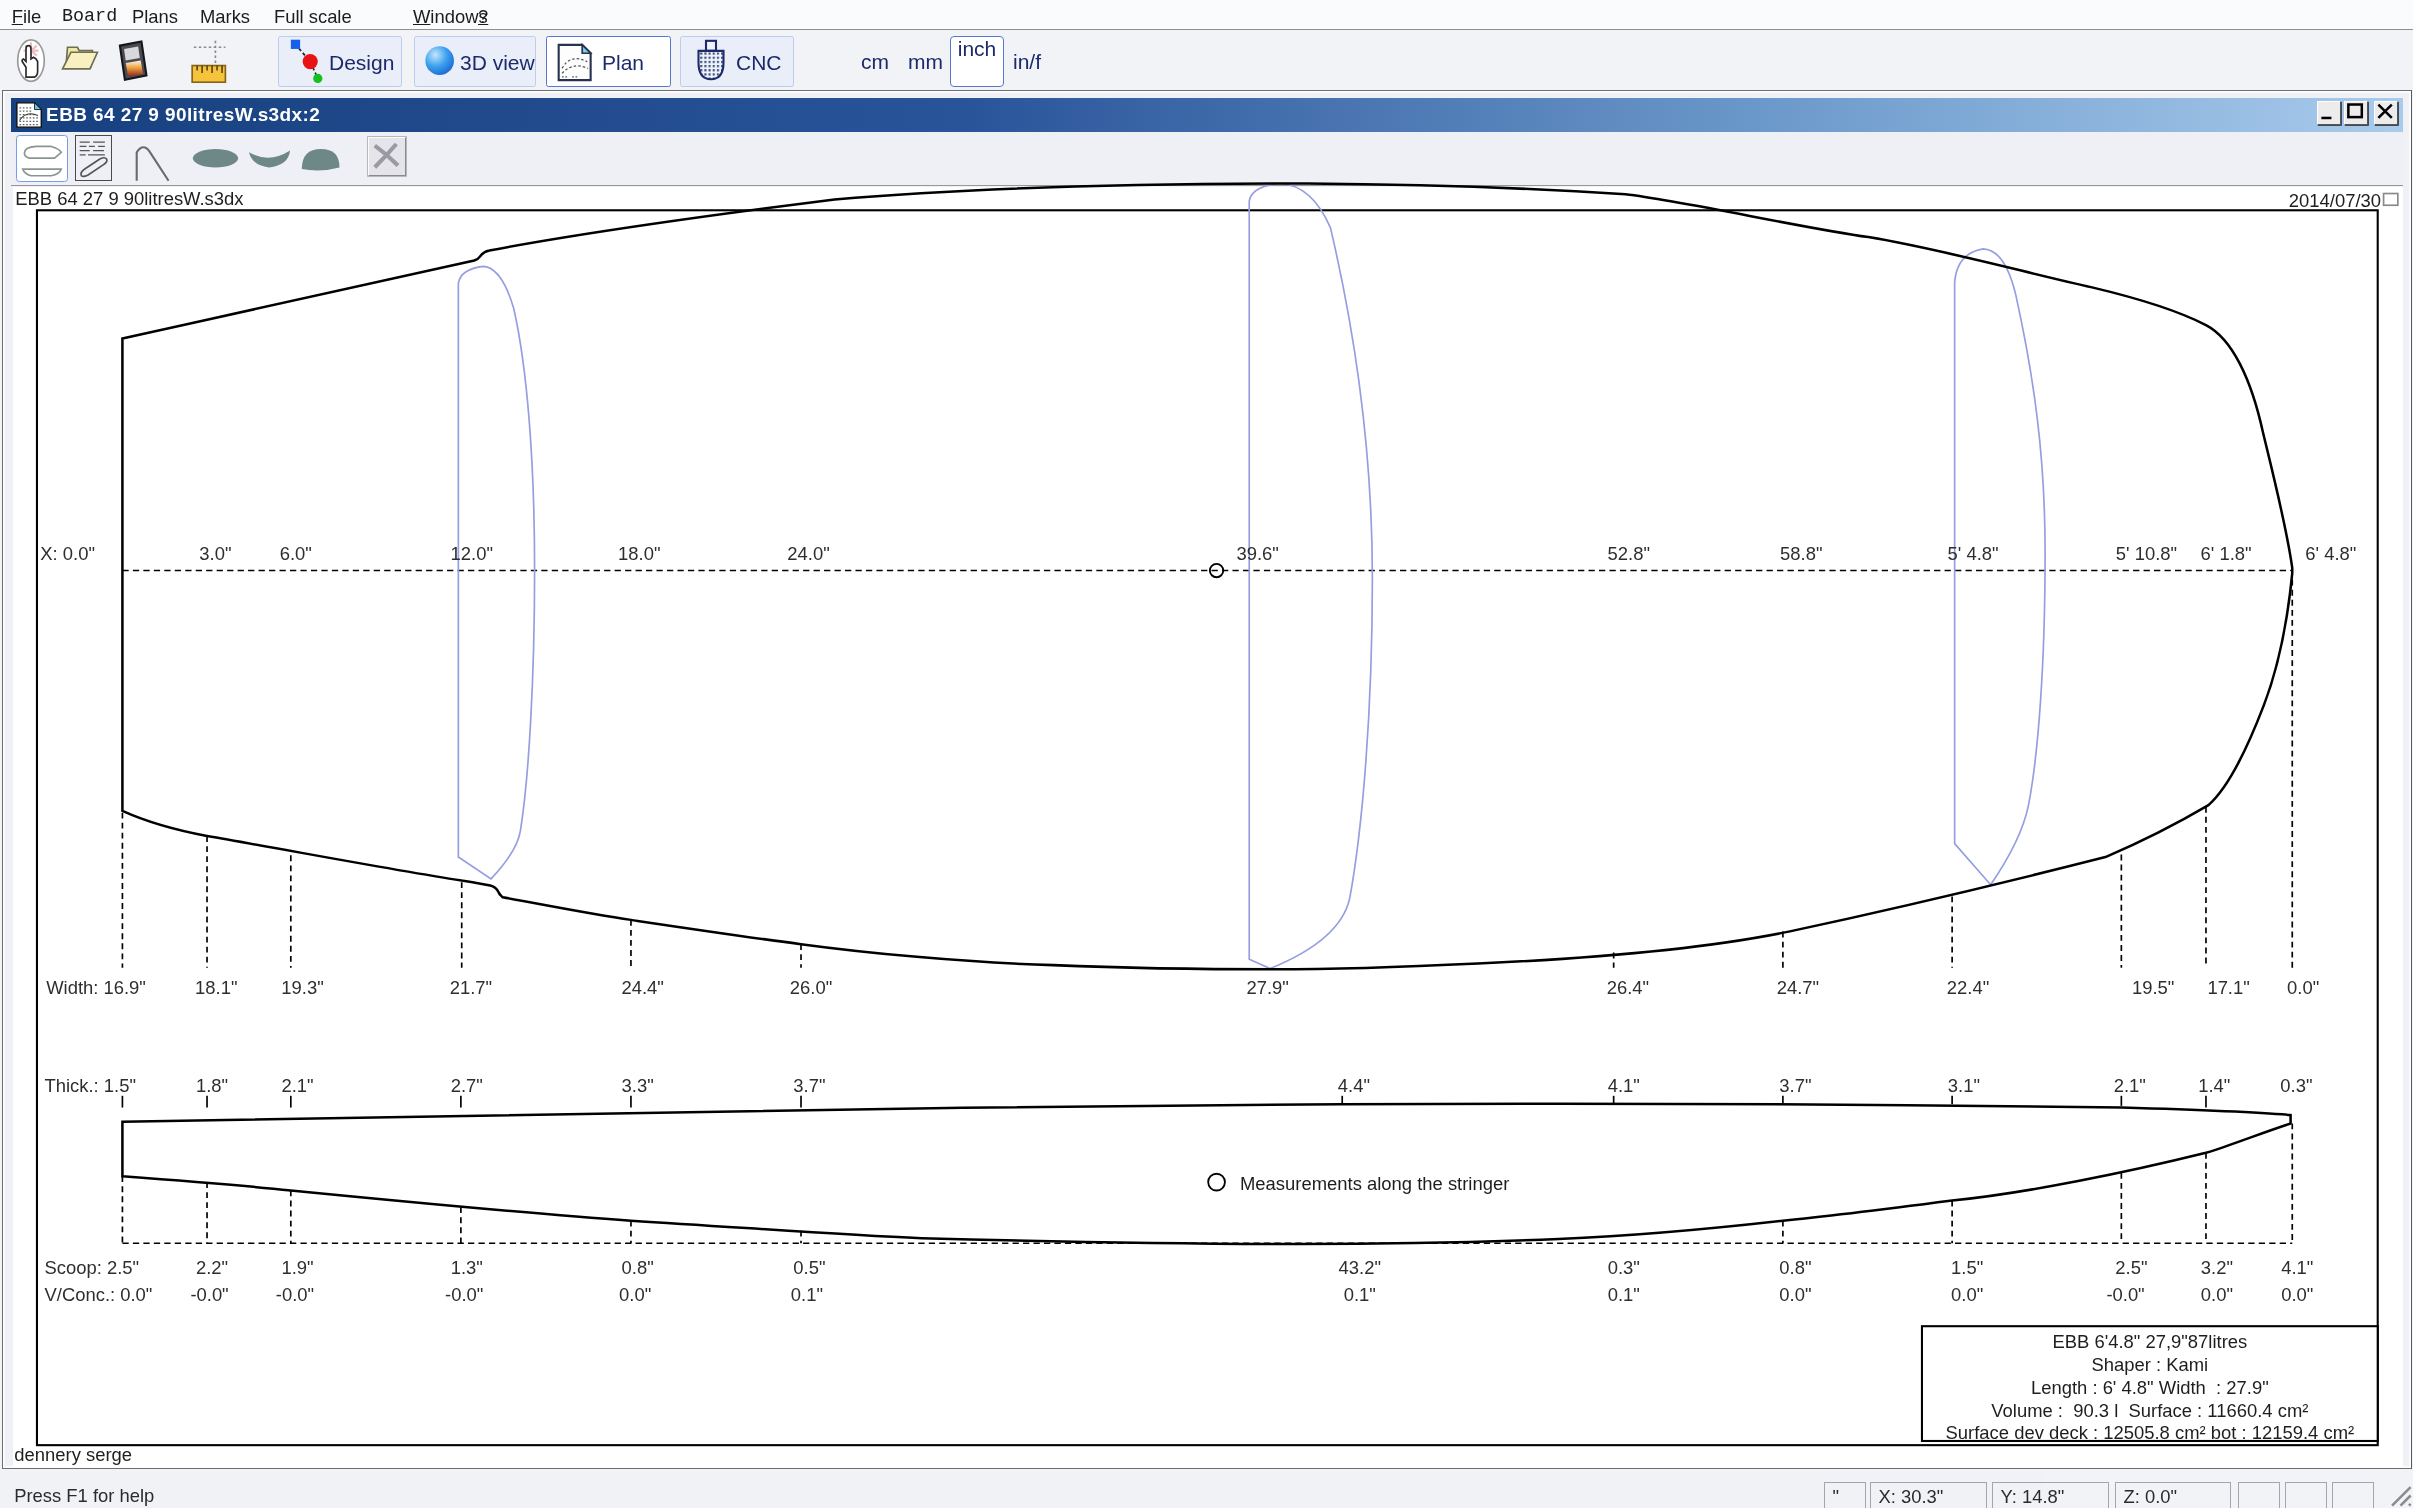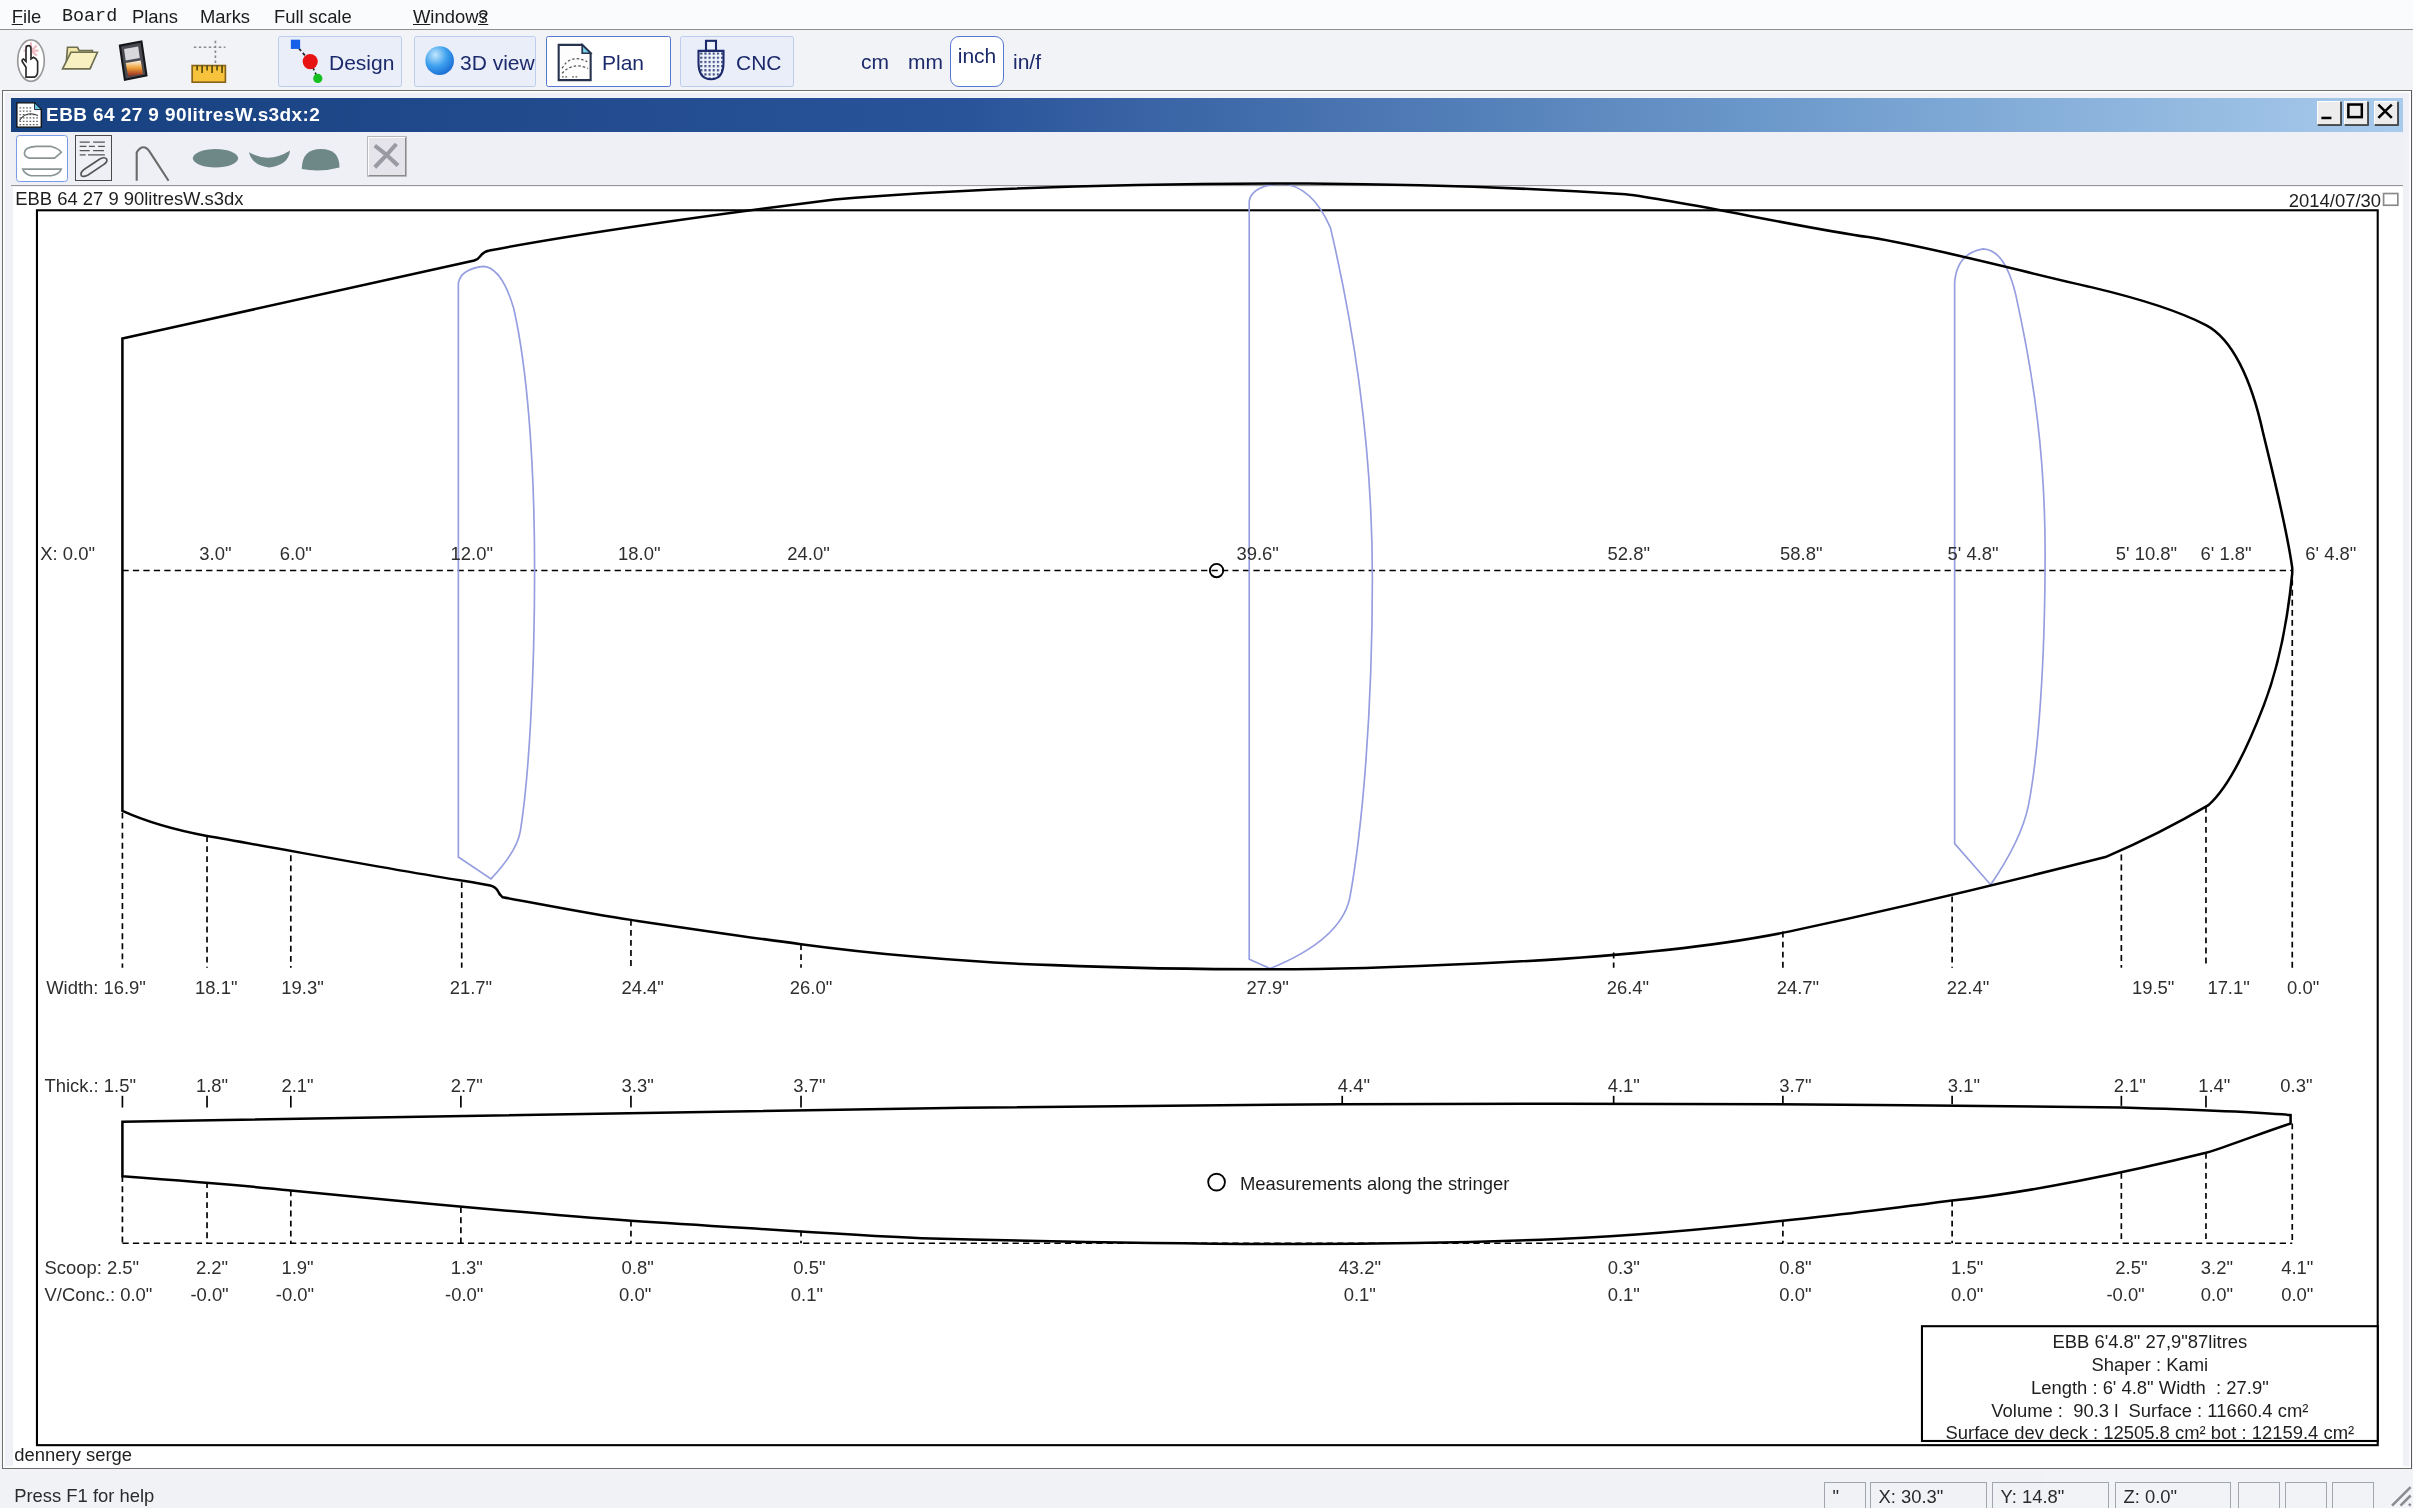--- a/index.html
+++ b/index.html
@@ -113,21 +113,21 @@
             <rect x="1" y="1" width="2.6" height="2.6" fill="#27356f" opacity="0.85"></rect>
           </pattern>
         </defs>
       <rect x="18" y="2" width="12" height="12" fill="#eef2fb" stroke="#1c2a6b" stroke-width="2.5"></rect>
       <path d="M9 14 h30 v14 q0 20 -15 20 q-15 0 -15 -20 Z" fill="url(#cncgrid)" stroke="#1c2a6b" stroke-width="2.5"></path>
     </svg>
     <span class="lbl" style="left:55px;">CNC</span>
   </div>
   <span class="abs" style="left:861px; top:16px; font-size:21px; color:#1c2a6b;">cm</span>
   <span class="abs" style="left:908px; top:16px; font-size:21px; color:#1c2a6b;">mm</span>
-  <div class="abs" style="left:950px; top:1.7px; width:54px; height:51px; background:#ffffff; border:1.7px solid #5577d0; border-radius:9px; color:#1c2a6b; font-size:21px; text-align:center; padding-top:7px;">inch</div>
+  <div class="abs" style="left:950px; top:1.7px; width:54px; height:51px; background:#ffffff; border:1.7px solid #5577d0; border-radius:4px; color:#1c2a6b; font-size:21px; text-align:center; padding-top:0;">inch</div>
   <span class="abs" style="left:1013px; top:16px; font-size:21px; color:#1c2a6b;">in/f</span>
 </div>
 
 <div id="win" class="abs">
   <div id="titlebar">
     <svg class="abs" style="left:5px;top:4.2px;" width="27" height="26" viewBox="0 0 32 31">
       <path d="M1 1 L22 1 L30 9 L30 30 L1 30 Z" fill="#ffffff" stroke="#0a0a0a" stroke-width="1.5"></path>
       <path d="M22 1 L22 9 L30 9 Z" fill="#66c8e8" stroke="#0a0a0a" stroke-width="1"></path>
       <g stroke="#666" stroke-width="1.5" stroke-dasharray="2 2">
           <path d="M4 7 h14 M4 11 h14 M4 15 h18 M4 19 h22 M4 23 h22 M4 27 h22"></path>

